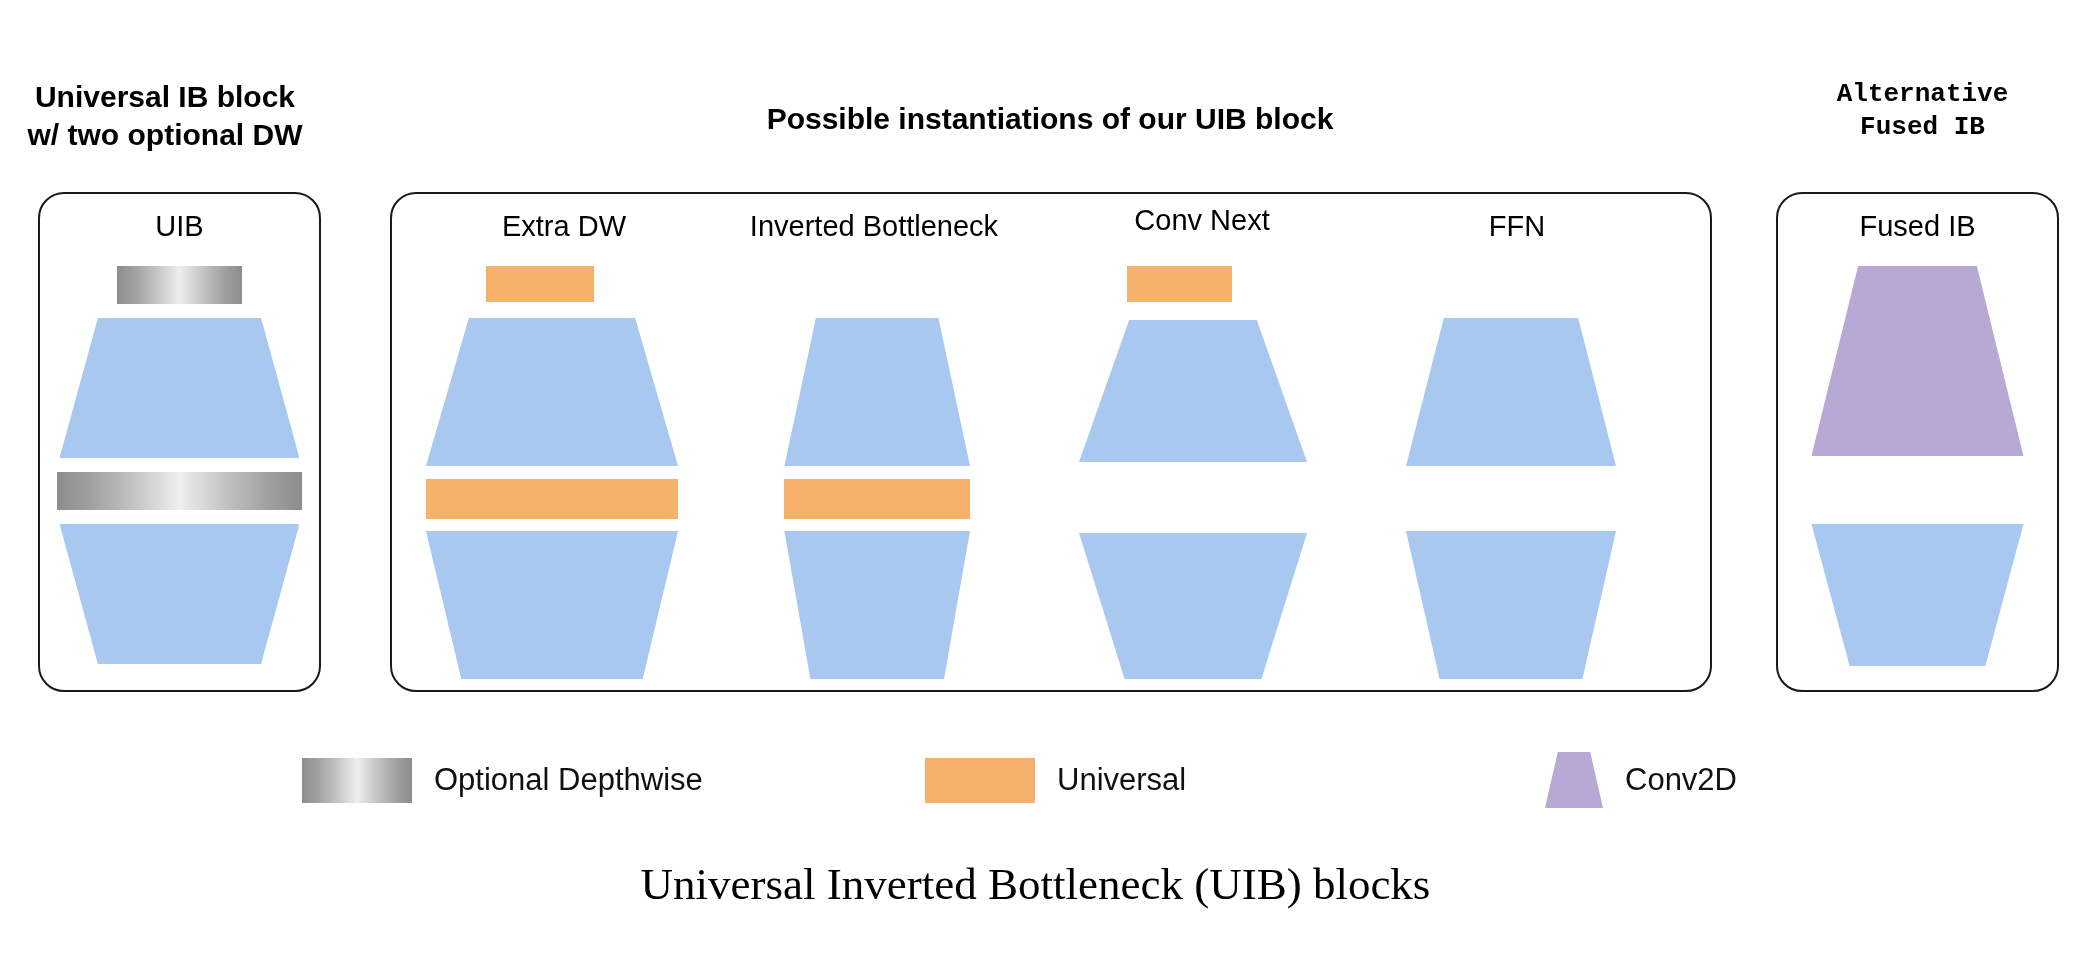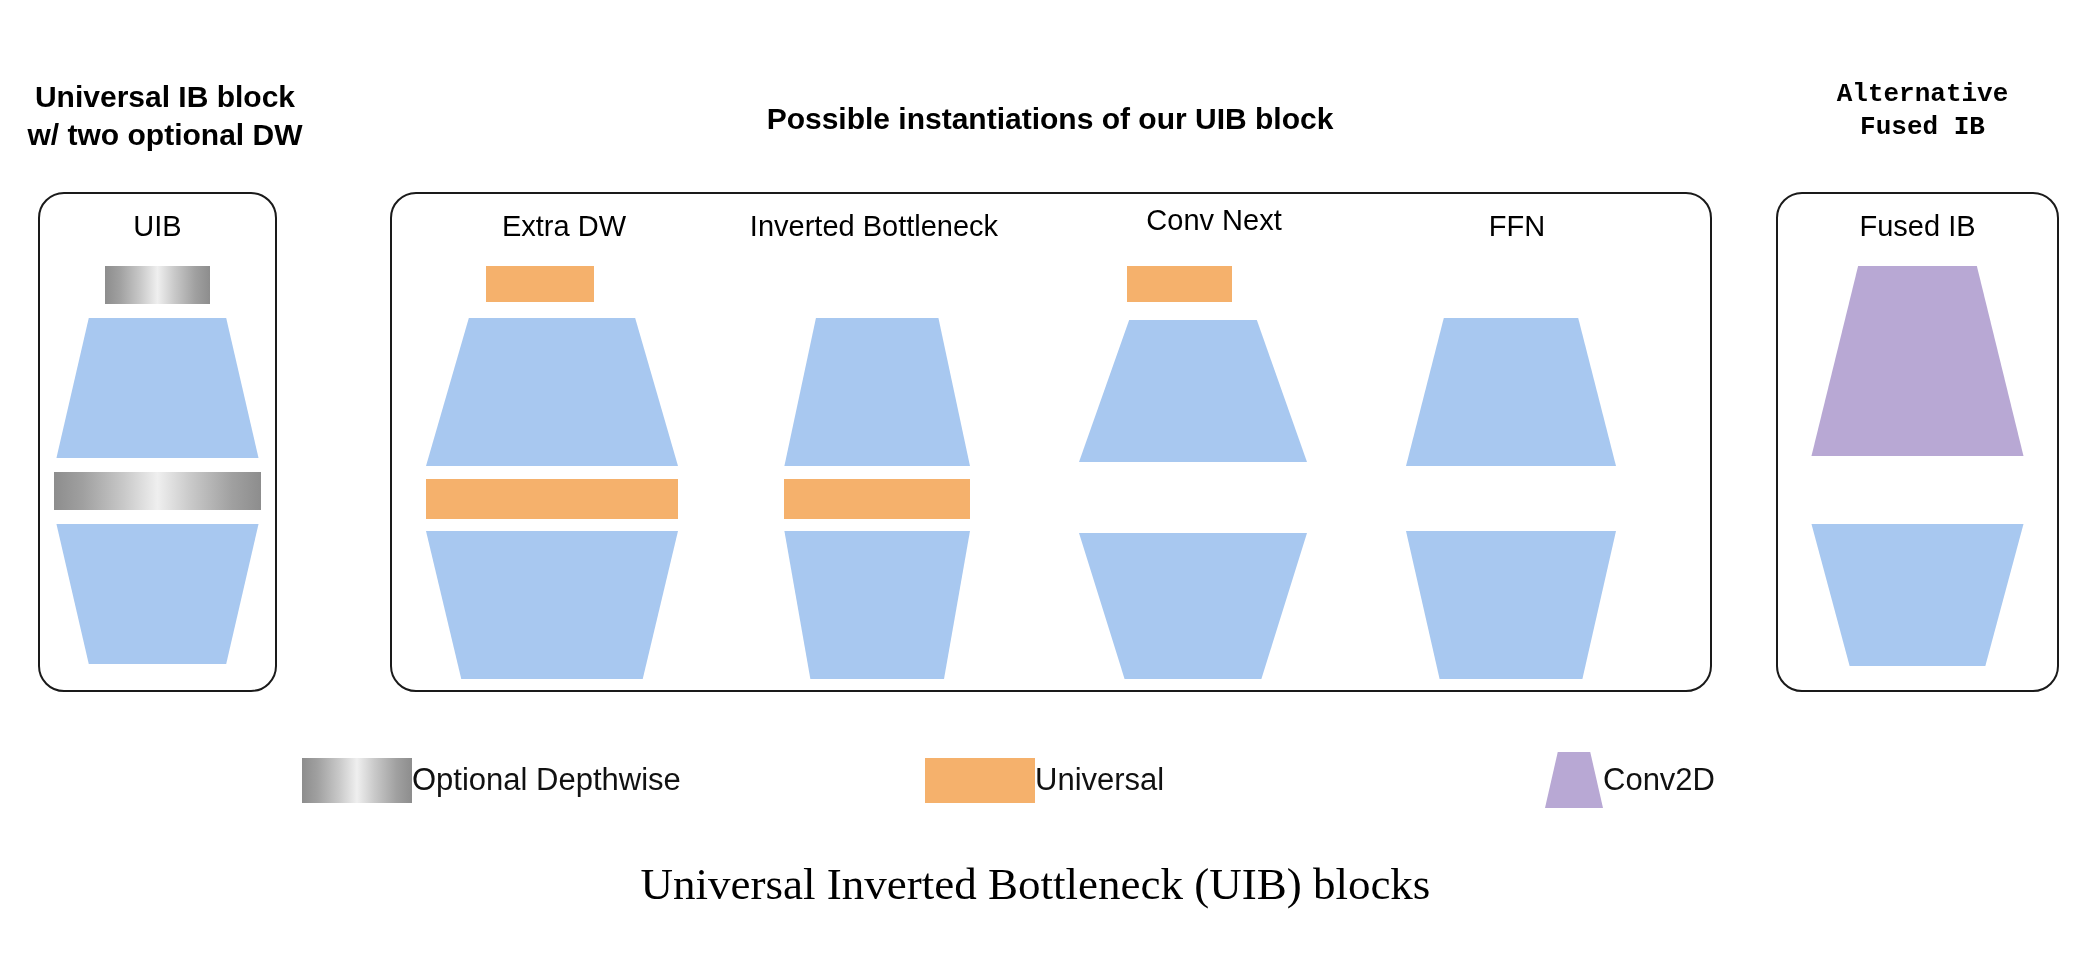--- a/index.html
+++ b/index.html
@@ -27,21 +27,21 @@
   #heading-right { left: 1760px; top: 78px;  width: 325px; font-size: 26px; font-family: Liberation Mono, monospace; }
 
   
   .panel {
     position: absolute;
     border: 2.5px solid #1a1a1a;
     border-radius: 26px;
     box-sizing: border-box;
     background: #fff;
   }
-  #panel-uib   { left: 38px;   top: 192px; width: 239px;  height: 500px; text-align: center; }
+  #panel-uib   { left: 38px;   top: 192px; width: 283px;  height: 500px; text-align: center; }
   #panel-inst  { left: 390px;  top: 192px; width: 1322px; height: 500px; }
   #panel-fused { left: 1776px; top: 192px; width: 283px;  height: 500px; }
 
   
   .col {
     position: absolute;
     top: 0; bottom: 0;
     display: flex;
     flex-direction: column;
     align-items: center;
@@ -86,20 +86,21 @@
     position: absolute;
     left: 0; right: 0;
     top: 748px;
     height: 64px;
   }
   .legend-item {
     position: absolute;
     top: 0;
     display: flex;
     align-items: center;
+    gap: 22px;
     height: 64px;
   }
   .legend-swatch { position: relative; }
   .legend-text {
     font-size: 31px;
     color: #111;
     white-space: nowrap;
   }
   .sw-gray {
     width: 110px; height: 45px;
@@ -170,21 +171,21 @@
       <div class="shape dw-solid" style="left:24%;top:10px;width:36%;height:36px;"></div>
       <div class="shape pw-down" style="left:4%;top:62px;width:84%;height:148px;
                   clip-path:polygon(17% 0%, 83% 0%, 100% 100%, 0% 100%);"></div>
       <div class="shape dw-solid" style="left:4%;top:223px;width:84%;height:40px;"></div>
       <div class="shape pw-up" style="left:4%;top:275px;width:84%;height:148px;
                   clip-path:polygon(0% 0%, 100% 0%, 86% 100%, 14% 100%);"></div>
     </div>
   </div>
 
   <div class="col" style="left:660px;width:300px;">
-    <div class="col-label" style="top:10px;margin-left:12px;">Conv Next</div>
+    <div class="col-label" style="top:10px;">Conv Next</div>
     <div class="stack">
       <div class="shape dw-solid" style="left:25%;top:10px;width:35%;height:36px;"></div>
       <div class="shape pw-down" style="left:9%;top:64px;width:76%;height:142px;
                   clip-path:polygon(22% 0%, 78% 0%, 100% 100%, 0% 100%);"></div>
       <div class="shape pw-up" style="left:9%;top:277px;width:76%;height:146px;
                   clip-path:polygon(0% 0%, 100% 0%, 80% 100%, 20% 100%);"></div>
     </div>
   </div>
 
   <div class="col" style="left:975px;width:300px;">

